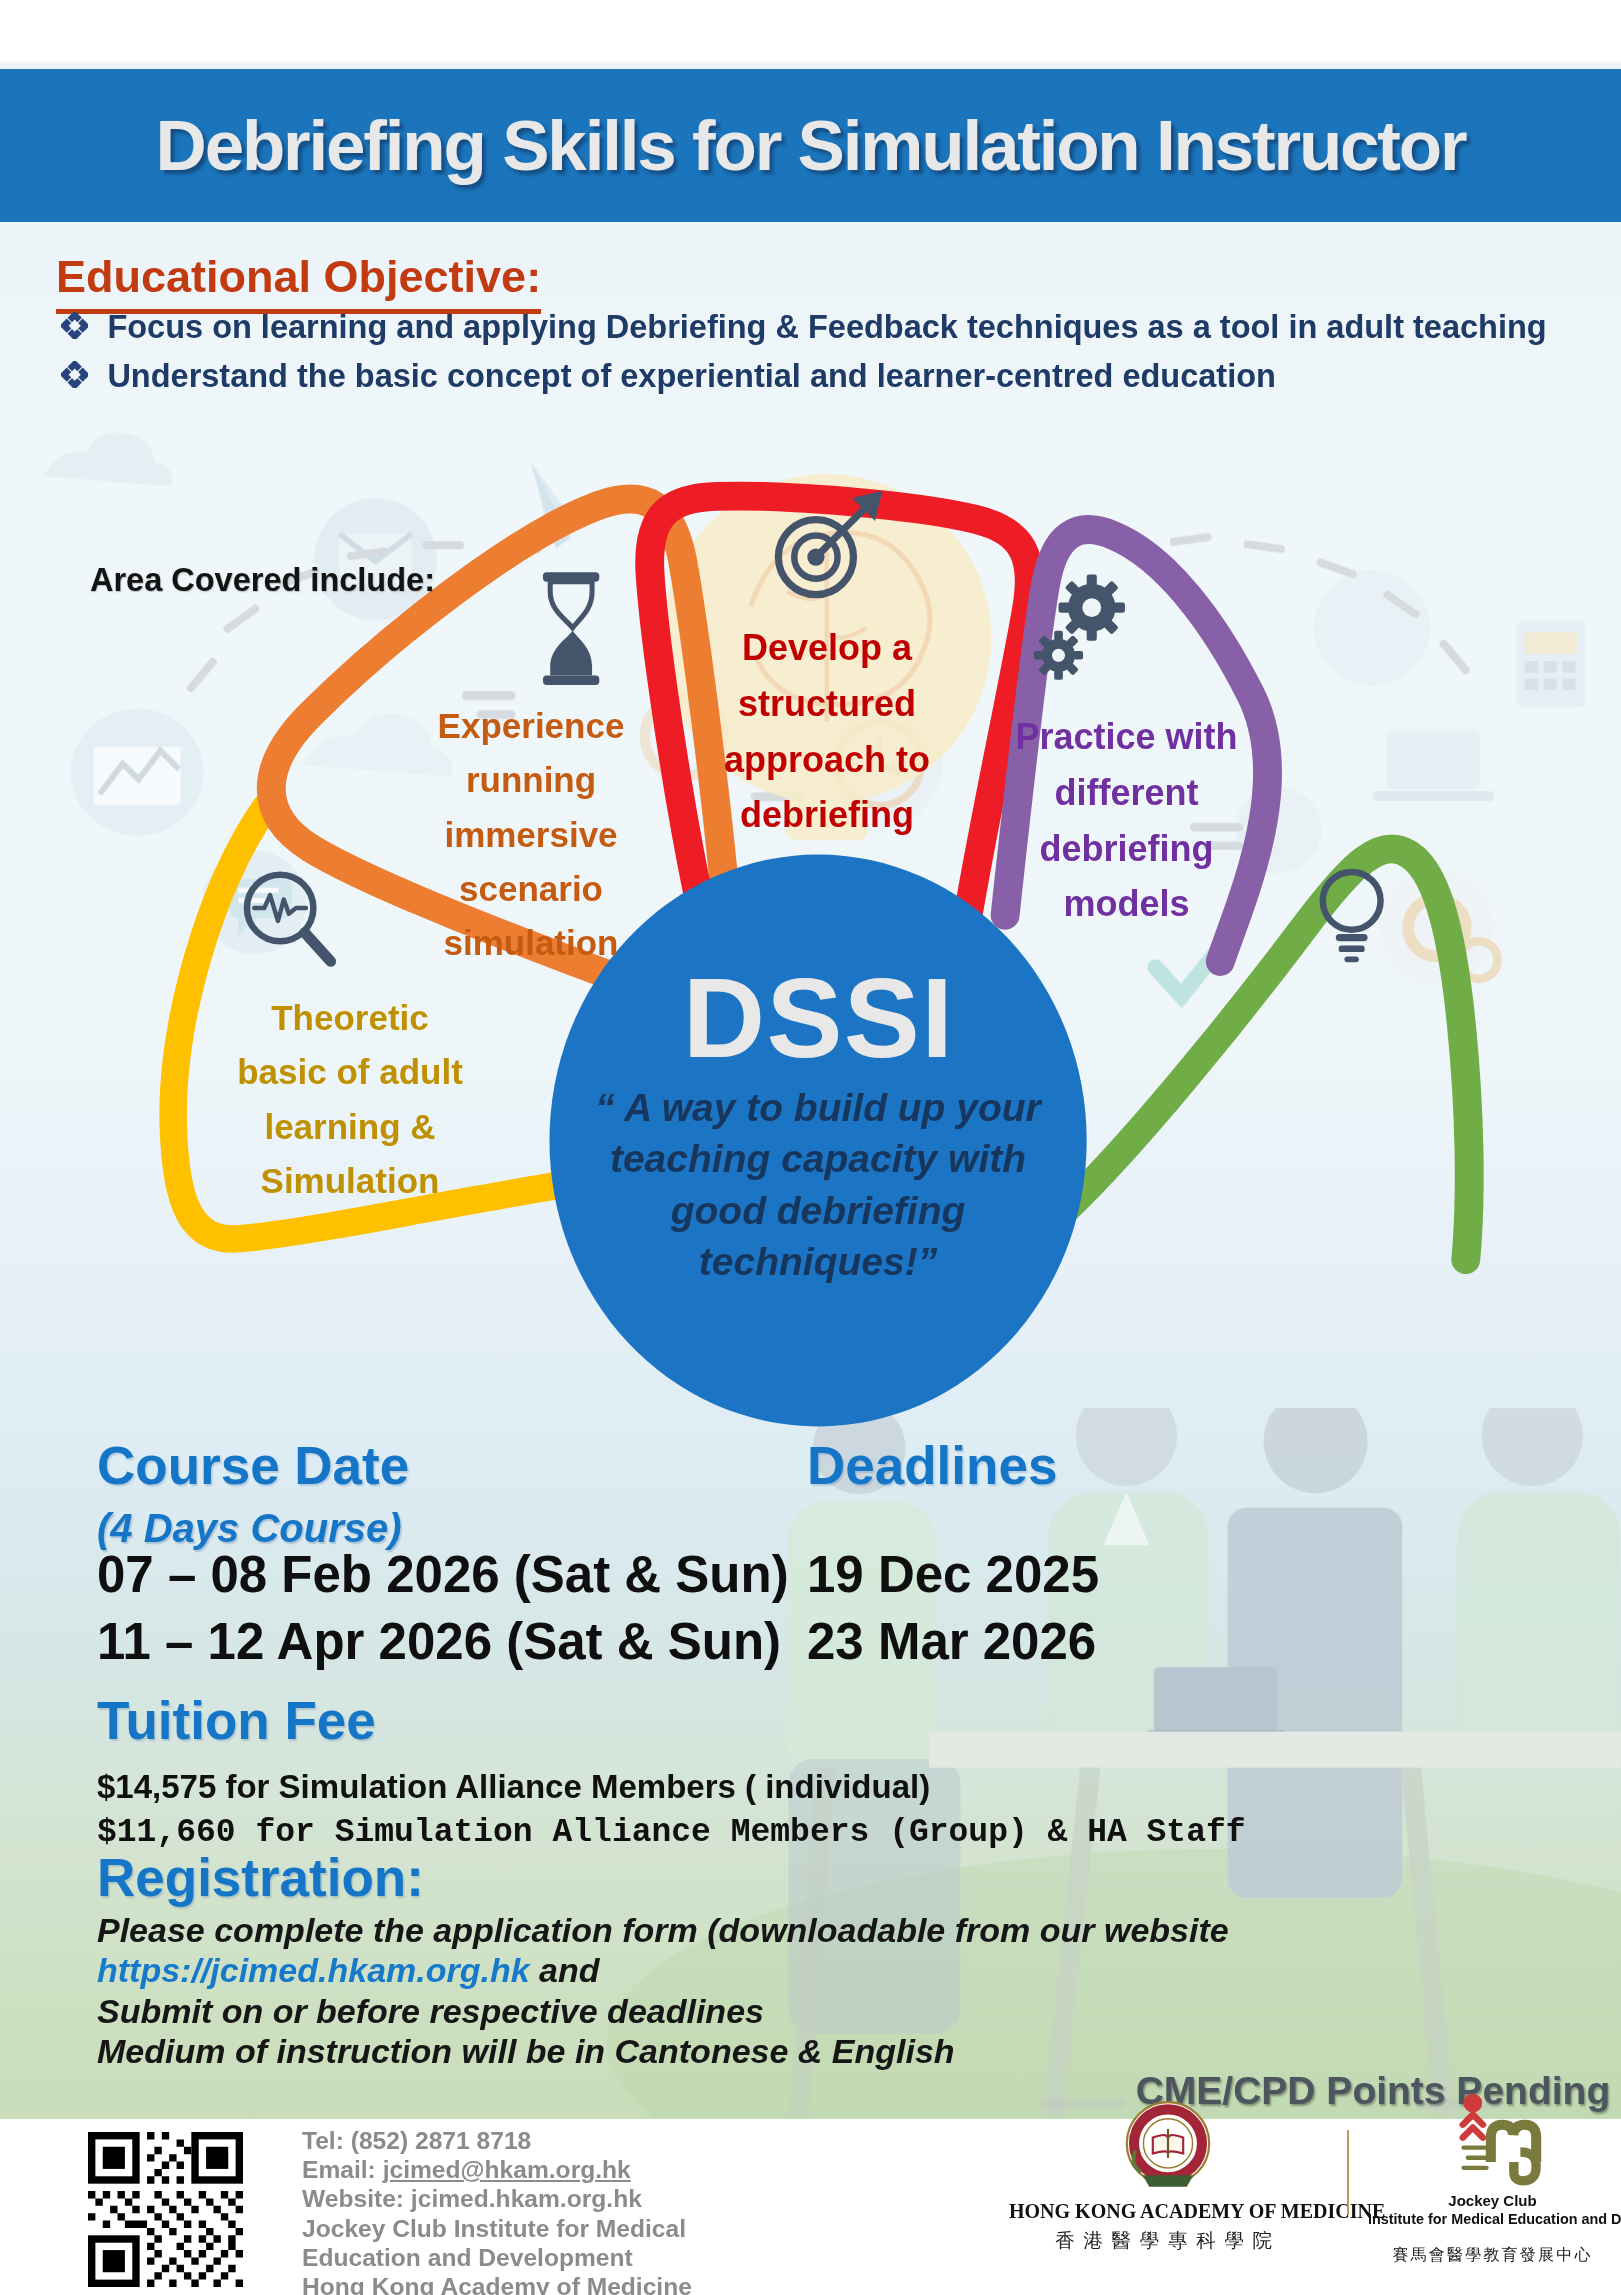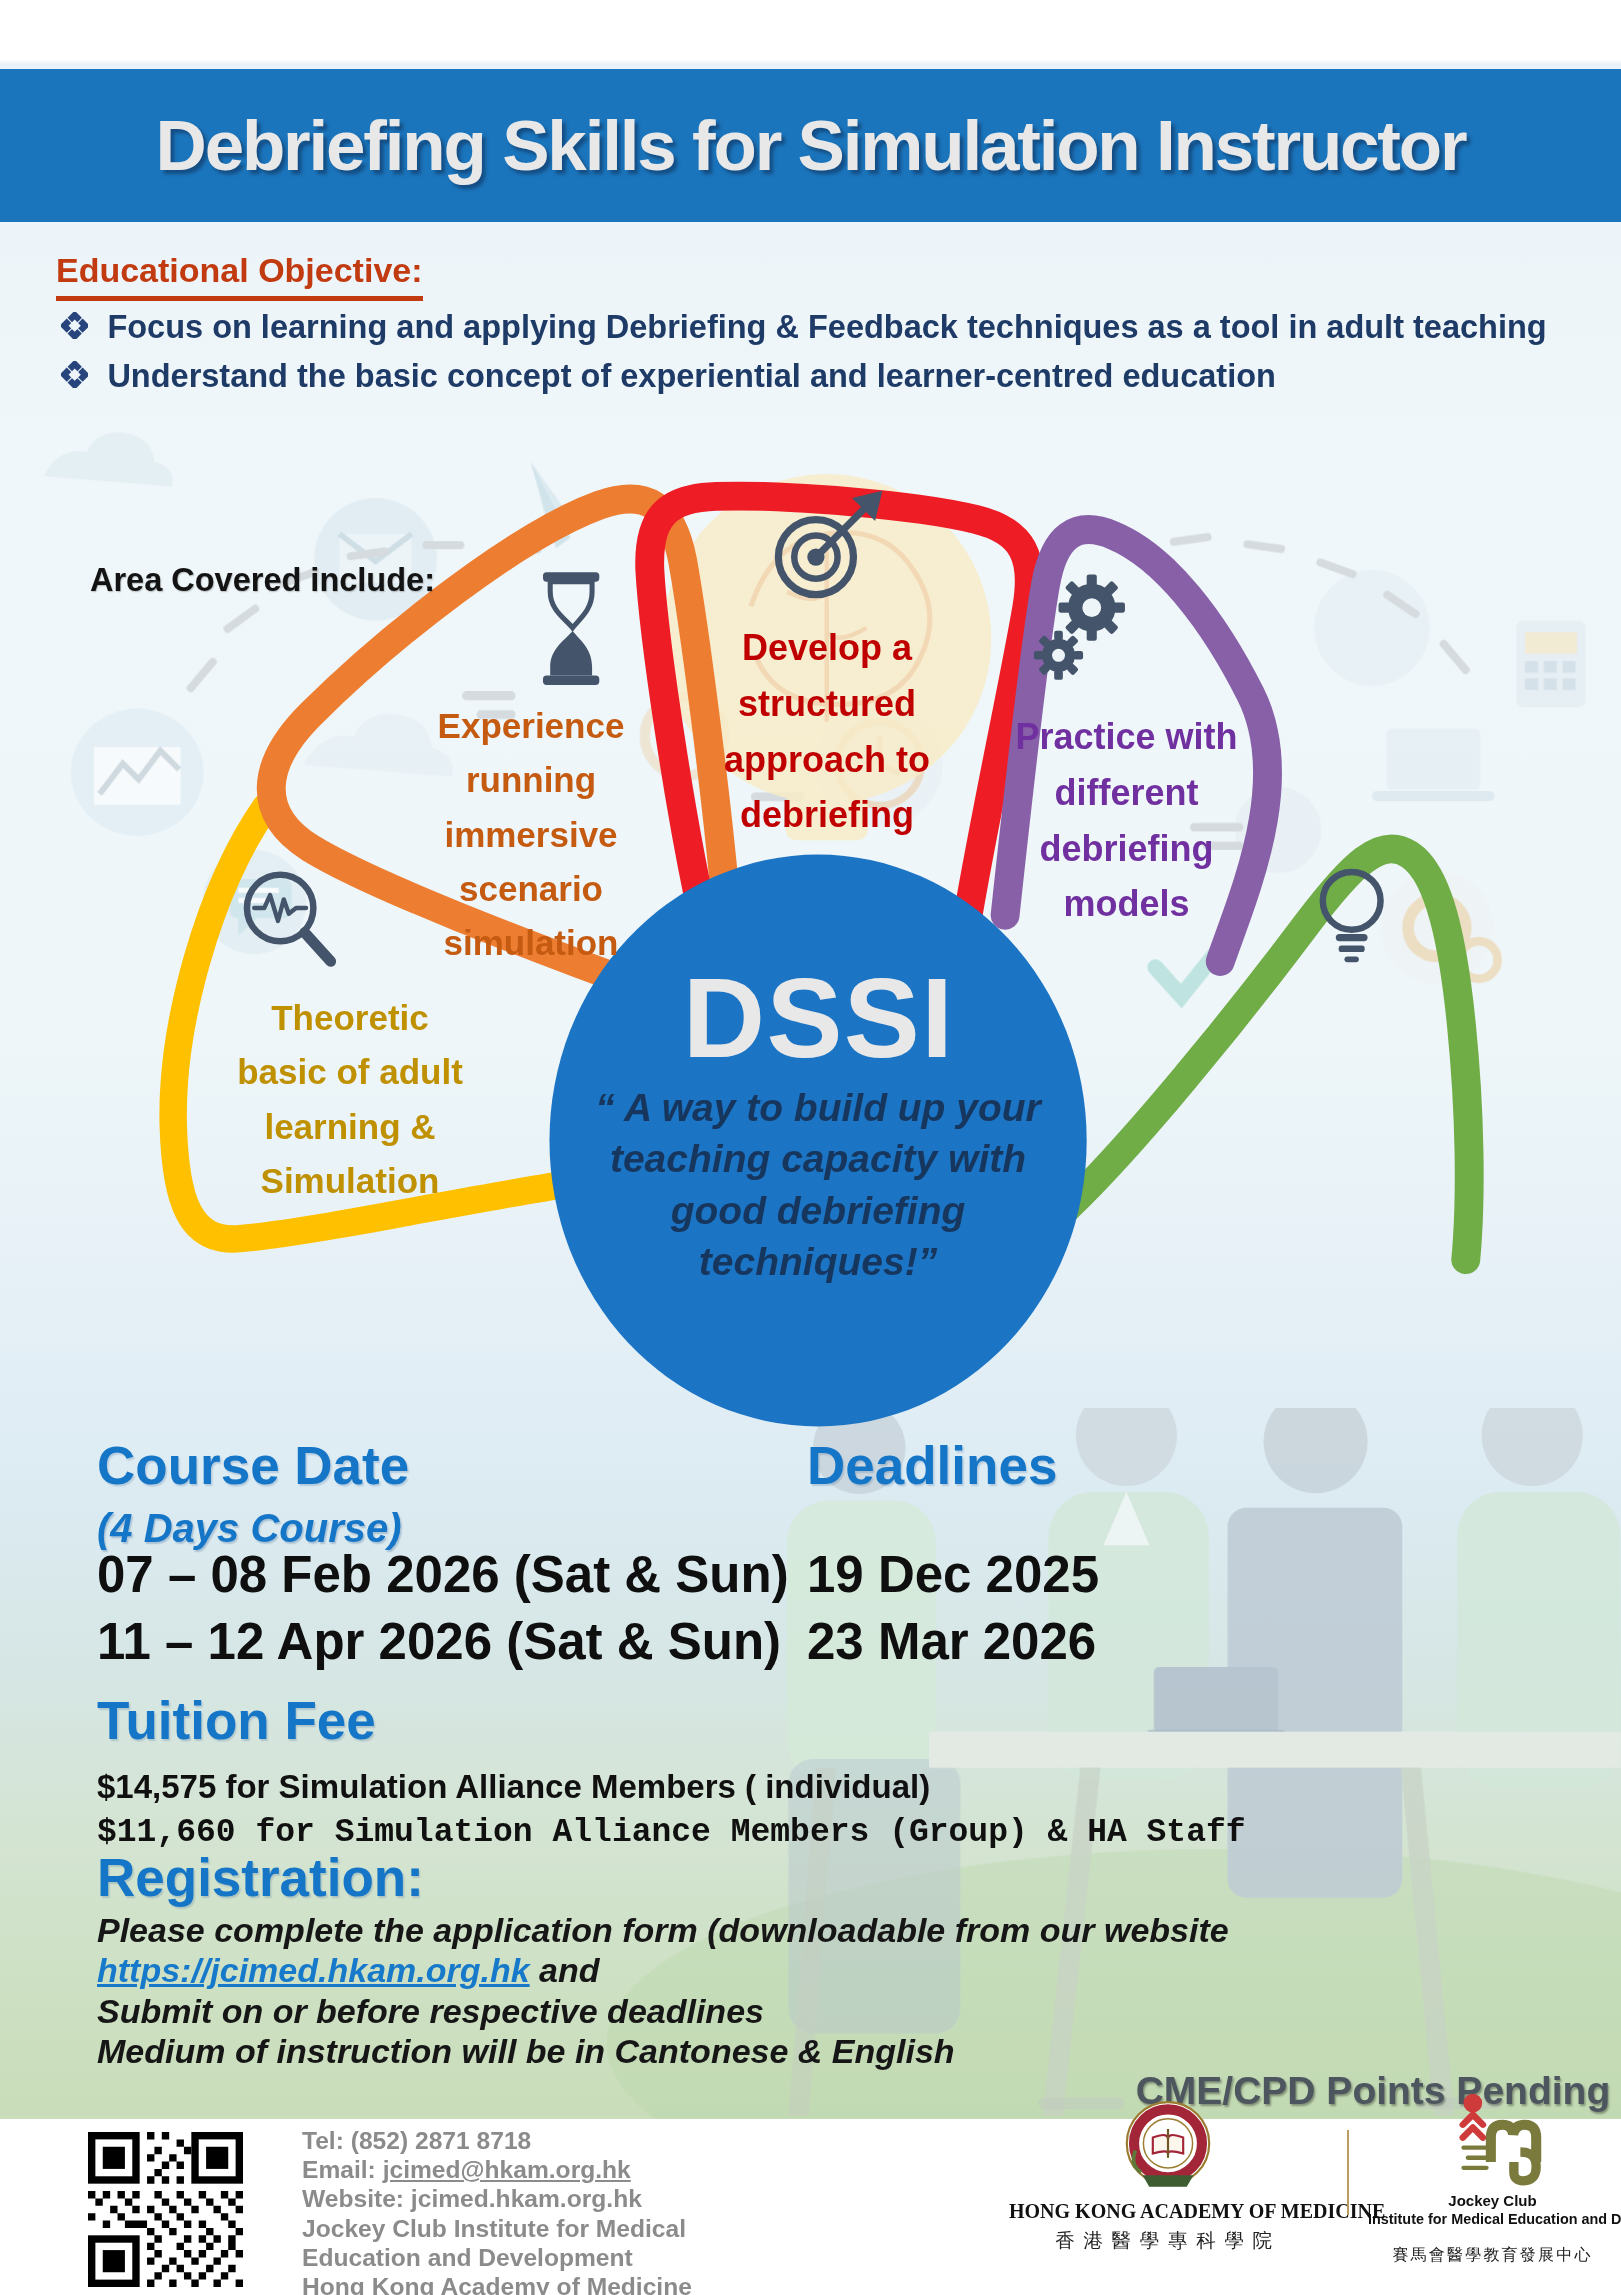--- a/index.html
+++ b/index.html
@@ -14,42 +14,42 @@
       #d4e4d2 80%,#cde0c2 87%,
       #c9ddba 92.3%,
       #ffffff 92.5%,#ffffff 100%);
   }
   .abs{position:absolute;}
   
   .banner{left:0;top:69px;width:1621px;height:153px;background:#1b75bc;display:flex;align-items:center;justify-content:center;z-index:5;}
   .banner h1{margin:0;font-size:71px;font-weight:bold;letter-spacing:-2.2px;color:#e8e8e8;white-space:nowrap;
     text-shadow:3.6px 4.3px 3.6px rgba(15,45,85,.55);}
   
-  .obj-head{left:56px;top:251px;font-size:34px;font-weight:bold;color:#c13a10;border-bottom:5px solid #c13a10;padding-bottom:5.8px;z-index:5;}
+  .obj-head{left:56px;top:251px;font-size:45px;font-weight:bold;color:#c13a10;border-bottom:5px solid #c13a10;padding-bottom:5.8px;z-index:5;}
   .bullet-row{left:61px;display:flex;align-items:flex-start;gap:19px;z-index:5;}
   .bullet-row .btxt{font-size:32.5px;font-weight:bold;color:#1e3a66;white-space:nowrap;}
   .bullet-ic{flex:0 0 auto;margin-top:2.9px;}
   
   .area-label{left:90px;top:562px;font-size:32.5px;font-weight:bold;color:#131313;z-index:6;text-shadow:0.7px 1.4px 1.4px rgba(0,0,0,.25);}
   .petal{z-index:6;text-align:center;white-space:pre-line;font-weight:bold;line-height:1.55;}
   .petal.orange{left:390px;top:699px;width:282px;font-size:35px;color:#c55a11;}
   .petal.red{left:679px;top:620px;width:296px;font-size:36px;color:#c00000;}
   .petal.purple{left:975px;top:709px;width:303px;font-size:36px;color:#7030a0;}
   .petal.green{left:1191px;top:965px;width:267px;font-size:35px;color:#538135;}
   .petal.yellow{left:209px;top:991px;width:282px;font-size:35px;color:#bf9000;}
   .dssi{left:550px;top:952px;width:537px;text-align:center;z-index:7;font-weight:bold;color:#e8e8e8;font-size:114px;letter-spacing:1.4px;}
   .quote{left:574px;top:1082px;width:488px;text-align:center;z-index:7;font-weight:bold;font-style:italic;color:#17365d;
     font-size:39px;line-height:1.32;white-space:pre-line;}
   
   .h-blue{font-size:53px;font-weight:bold;color:#1576c8;z-index:6;white-space:nowrap;text-shadow:1.4px 2.2px 1.4px rgba(30,80,140,.2);}
   .sub-blue{font-size:40px;font-weight:bold;font-style:italic;color:#1576c8;z-index:6;white-space:nowrap;text-shadow:1.4px 2.2px 1.4px rgba(30,80,140,.25);}
   .big-date{font-size:51px;font-weight:bold;color:#0f0f0f;z-index:6;white-space:nowrap;}
   .fee-line{font-size:33px;font-weight:bold;color:#101010;z-index:6;white-space:nowrap;}
   .reg-line{font-size:34px;font-weight:bold;font-style:italic;color:#161616;z-index:6;white-space:nowrap;}
-  .reg-link{color:#1779ca;text-decoration:underline;cursor:pointer;margin-top:10px;}
+  .reg-link{color:#1779ca;cursor:pointer;margin-top:10px;}
   .cme{right:10.8px;top:2069px;font-size:39px;font-weight:bold;color:#4d565e;z-index:6;white-space:nowrap;text-shadow:1.4px 2.2px 2.2px rgba(0,0,0,.35);}
   
   .footer{left:0;top:2119px;width:1621px;height:176px;background:#ffffff;z-index:8;}
   .qr{left:88px;top:2132px;z-index:9;}
   .contact{left:302px;top:2127px;z-index:9;display:flex;flex-direction:column;gap:2.2px;
     font-size:24.6px;font-weight:bold;color:#8b8b8b;line-height:1.1;}
   .contact .u{text-decoration:underline;cursor:pointer;}
   .hkam-logo{left:1009px;top:2100px;width:318px;text-align:center;z-index:9;}
   .hkam-en{font-family:"Liberation Serif",serif;font-size:20px;font-weight:bold;color:#111;margin-top:5.8px;white-space:nowrap;}
   .hkam-zh{font-size:19.5px;color:#222;letter-spacing:8.7px;margin-top:4.3px;white-space:nowrap;}

